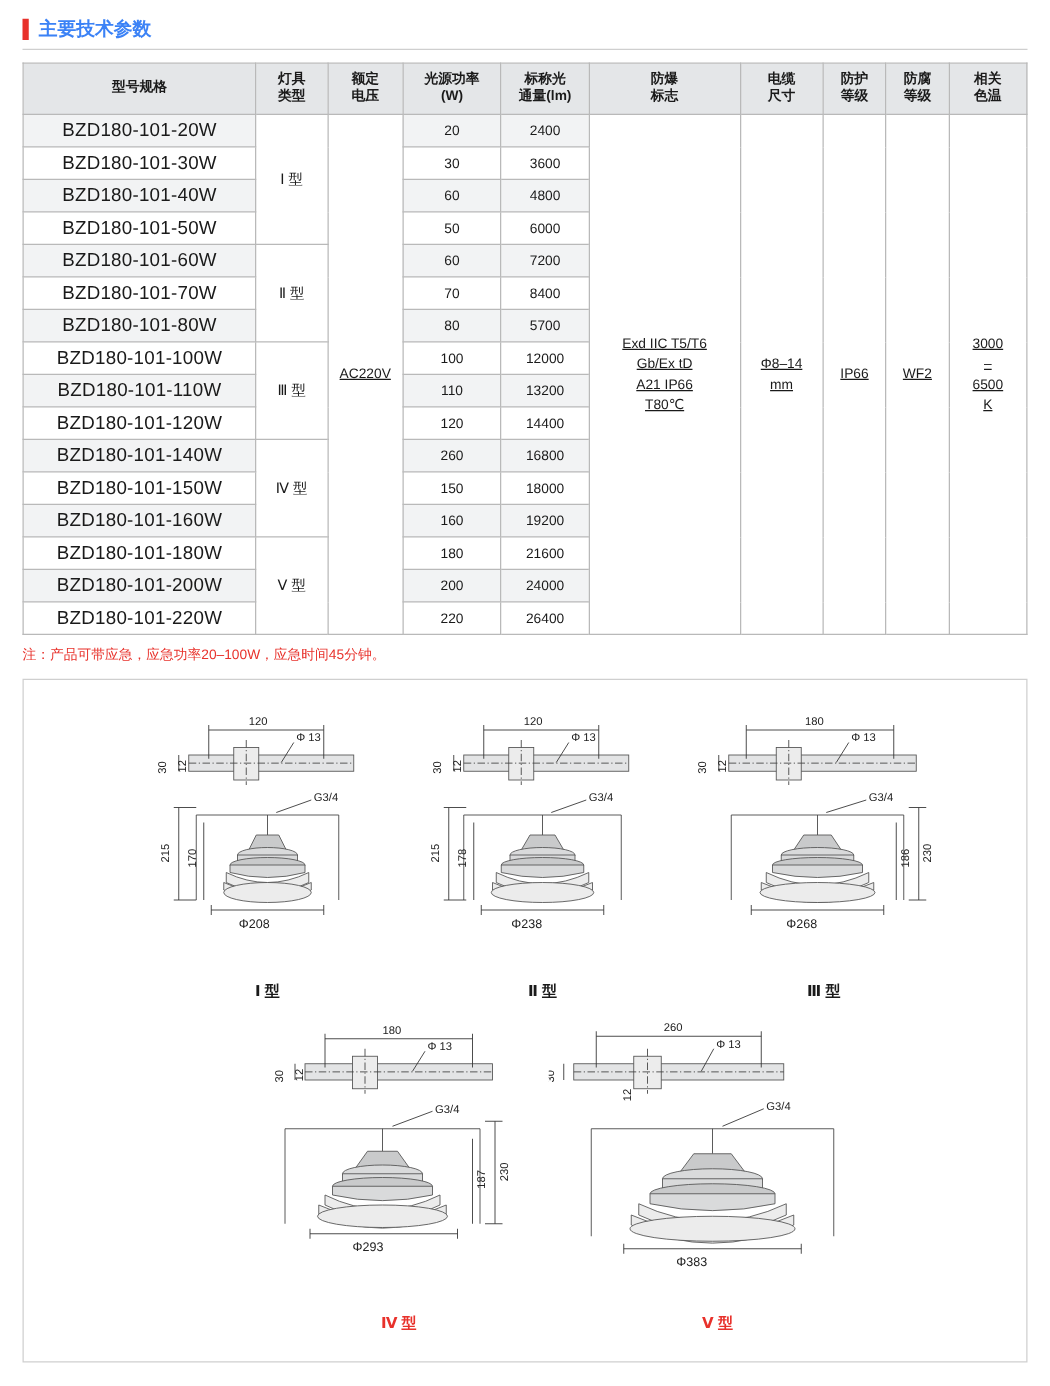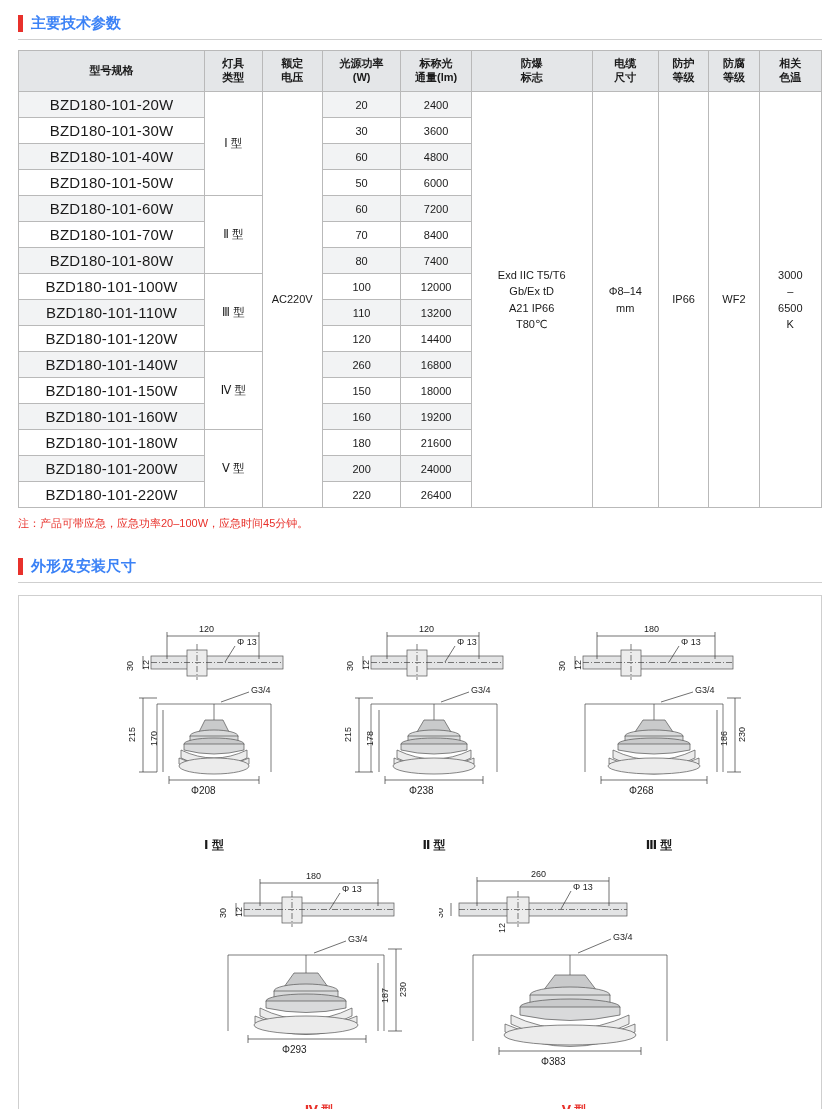--- a/index.html
+++ b/index.html
@@ -51,21 +51,21 @@
     font-size:11px;
   }
   td.model{
     text-align:left;
     padding-left:22px;
     letter-spacing:0.2px;
     font-size:15px;
   }
   tbody tr:nth-child(odd) td{background:#f2f3f4;}
   tbody tr:nth-child(even) td{background:#ffffff;}
-  td.merged{background:#ffffff !important;line-height:1.5;}
+  td.merged{background:#ffffff !important;line-height:1.5;text-decoration:underline;}
   td.type-cell{background:#ffffff !important;font-size:11.5px;}
   .note{
     margin:8px 18px 0 18px;
     color:#e8312b;
     font-size:11px;
   }
 
   
   .draw-head{margin-top:26px;}
   .draw-box{
@@ -209,21 +209,21 @@
             <td>7200</td>
           </tr>
           <tr>
             <td class="model">BZD180-101-70W</td>
             <td>70</td>
             <td>8400</td>
           </tr>
           <tr>
             <td class="model">BZD180-101-80W</td>
             <td>80</td>
-            <td>7400</td>
+            <td>5700</td>
           </tr>
           <tr>
             <td class="model">BZD180-101-100W</td>
             <td class="type-cell" rowspan="3">Ⅲ 型</td>
             <td>100</td>
             <td>12000</td>
           </tr>
           <tr>
             <td class="model">BZD180-101-110W</td>
             <td>110</td>
@@ -265,27 +265,20 @@
             <td class="model">BZD180-101-220W</td>
             <td>220</td>
             <td>26400</td>
           </tr>
         </tbody>
     </table>
   </div>
 
   <div class="note">注：产品可带应急，应急功率20–100W，应急时间45分钟。</div>
 
-  <div class="draw-head">
-    <div class="sec-head">
-      <span class="sec-bar"></span>
-      <span>外形及安装尺寸</span>
-    </div>
-    <div class="sec-rule"></div>
-  </div>
 
   <div class="draw-box">
 
     <div class="fig" style="left:90px;top:18px;width:210px;">
       <svg width="210" height="225" viewBox="0 0 210 225">
 
         <g>
           <rect x="42" y="42" width="132" height="13" class="plate"></rect>
           <rect x="78" y="36" width="20" height="26" class="light"></rect>
           <line x1="88" y1="30" x2="88" y2="66" class="thin" stroke-dasharray="6,2,1,2"></line>

